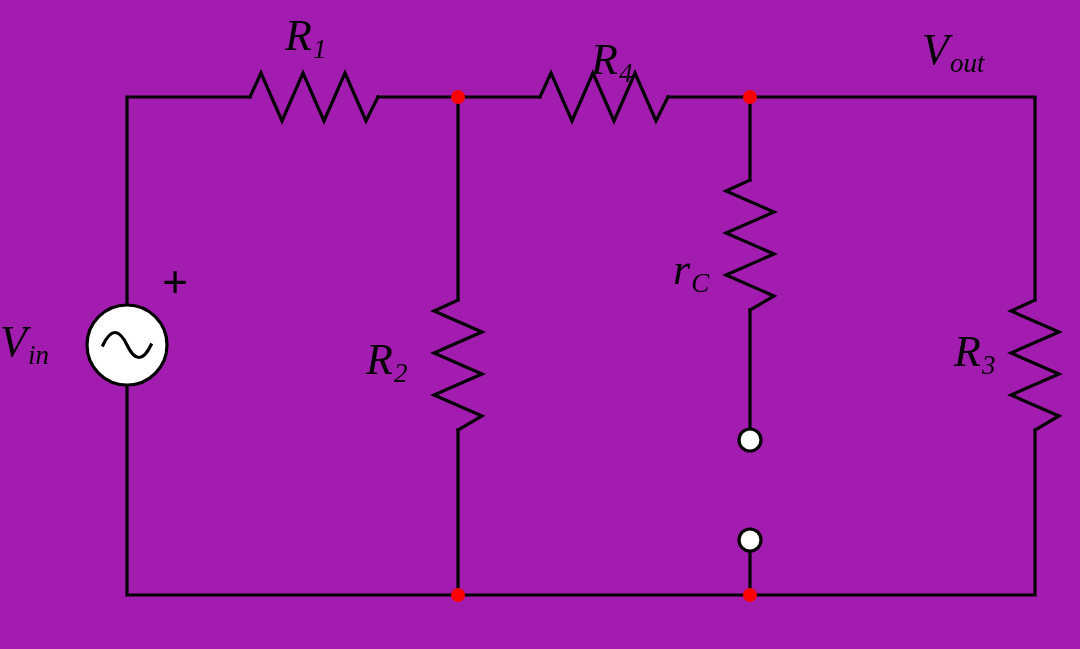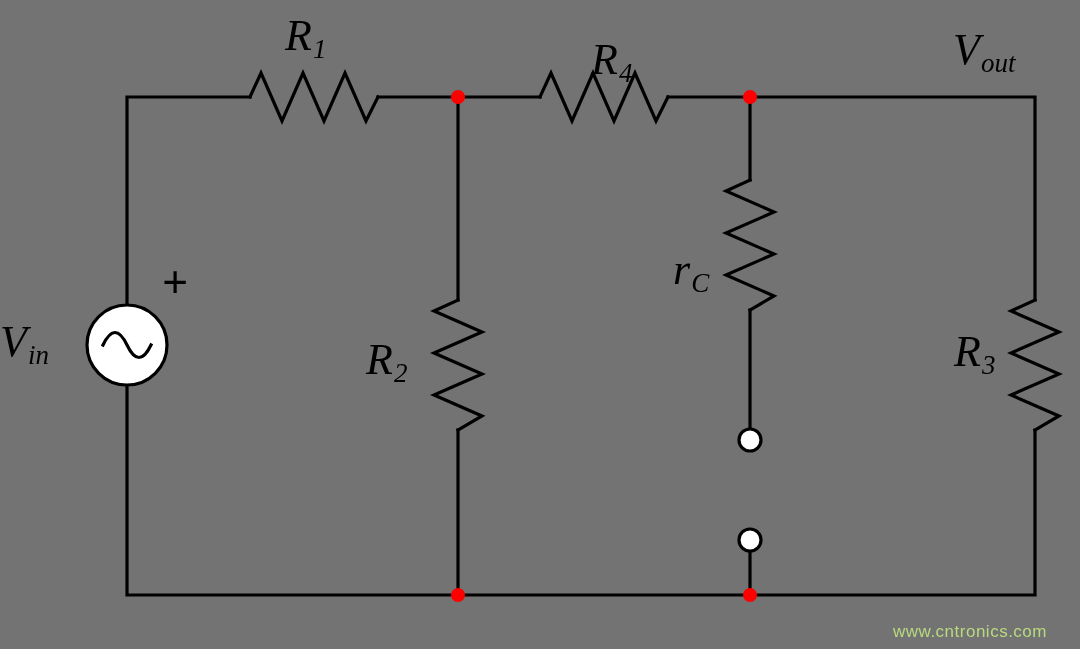--- a/index.html
+++ b/index.html
@@ -1,19 +1,19 @@
 <!DOCTYPE html>
 <html><head>
 <meta charset="utf-8">
 <style>
   html,body{margin:0;padding:0;background:#ffffff;}
   .stage{
     position:relative;
     width:1080px;height:649px;
-    background:#737373;
+    background:#a21caf;
     overflow:hidden;
     font-family:"Liberation Serif", serif;
   }
   .stage svg{position:absolute;left:0;top:0;}
   .lbl{
     position:absolute;
     font-family:"Liberation Serif", serif;
     font-style:italic;
     font-size:44px;
     color:#000000;
@@ -85,21 +85,21 @@
   </svg>
 
   <div class="lbl" style="left:285px;top:14px;">
     <span>R</span><span class="sub">1</span>
   </div>
 
   <div class="lbl" style="left:591px;top:12px;margin-top:26px;">
     <span>R</span><span class="sub">4</span>
   </div>
 
-  <div class="lbl" style="left:953px;top:28px;">
+  <div class="lbl" style="left:922px;top:28px;">
     <span>V</span><span class="sub">out</span>
   </div>
 
   <div class="lbl" style="left:0;top:320px;">
     <span>V</span><span class="sub">in</span>
   </div>
 
   <div class="lbl" style="left:366px;top:338px;">
     <span>R</span><span class="sub">2</span>
   </div>
@@ -107,15 +107,14 @@
   <div class="lbl" style="left:673px;top:216px;margin-top:32px;">
     <span>r</span><span class="sub">C</span>
   </div>
 
   <div class="lbl" style="left:954px;top:330px;">
     <span>R</span><span class="sub">3</span>
   </div>
 
   <div class="plus" style="left:162px;top:260px;">+</div>
 
-  <div class="watermark">www.cntronics.com</div>
 
 </div>
 
 </body></html>

